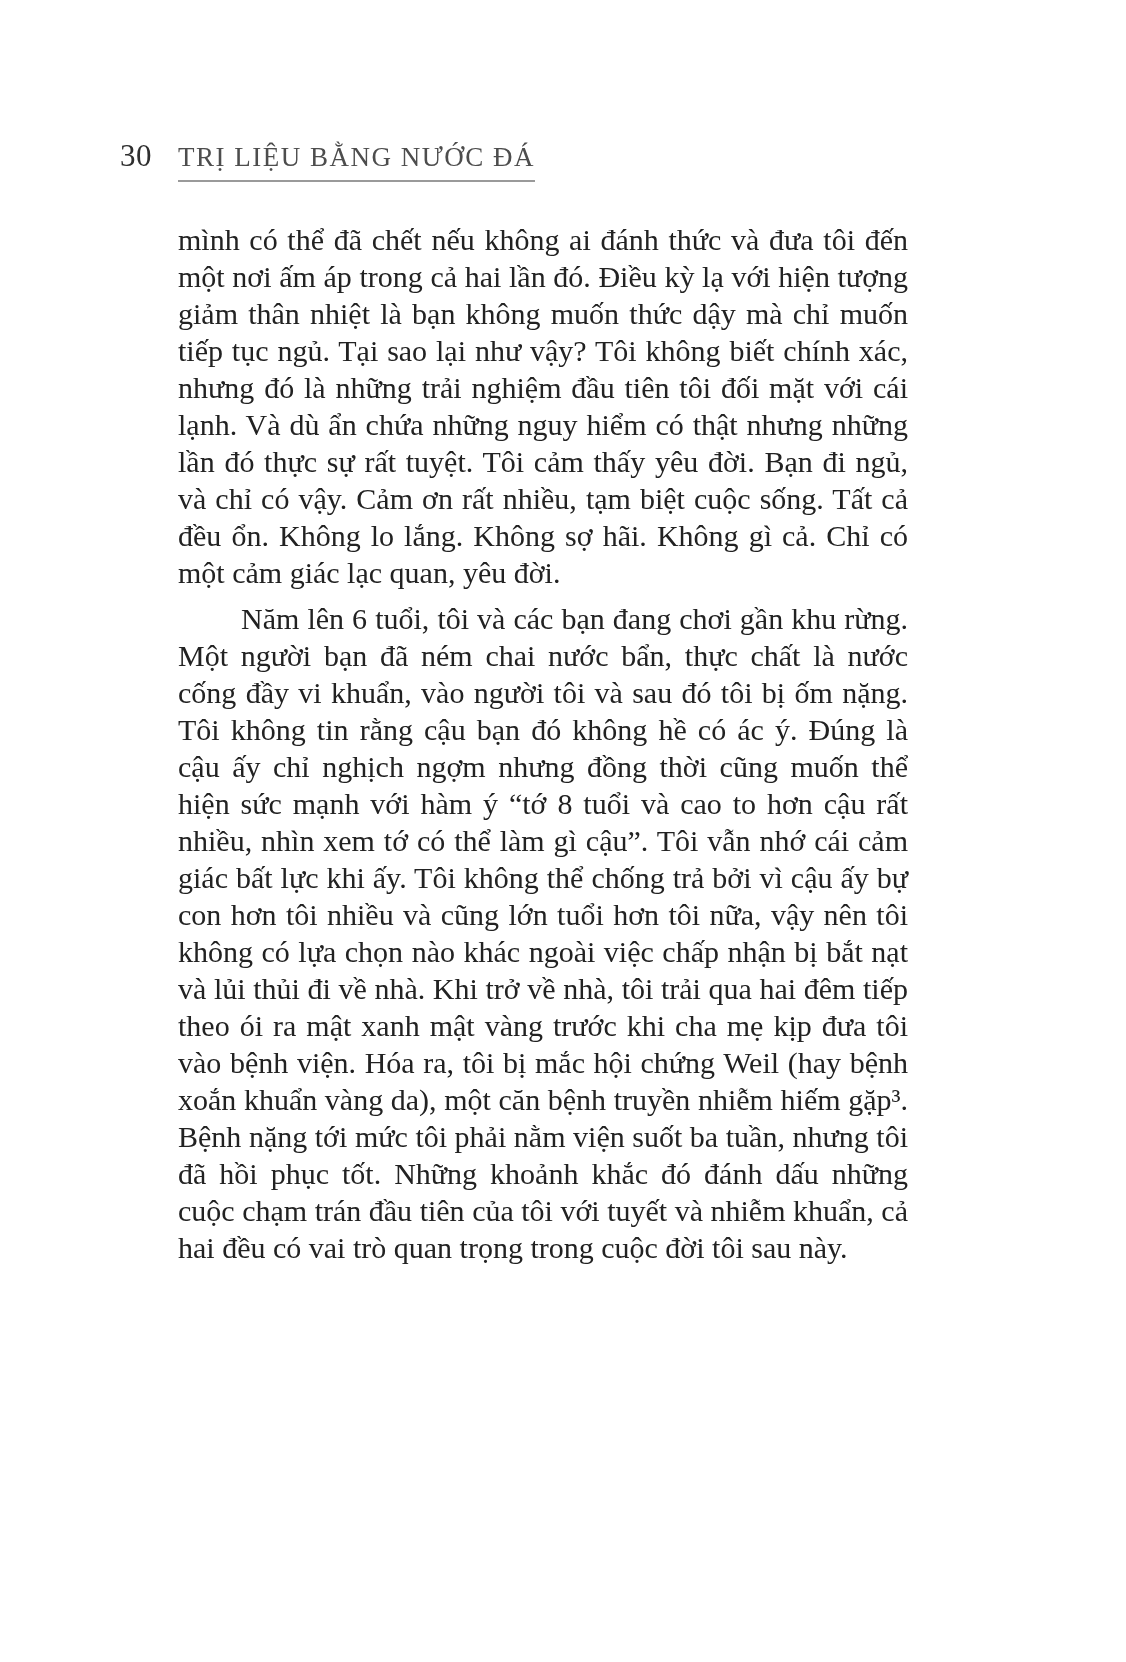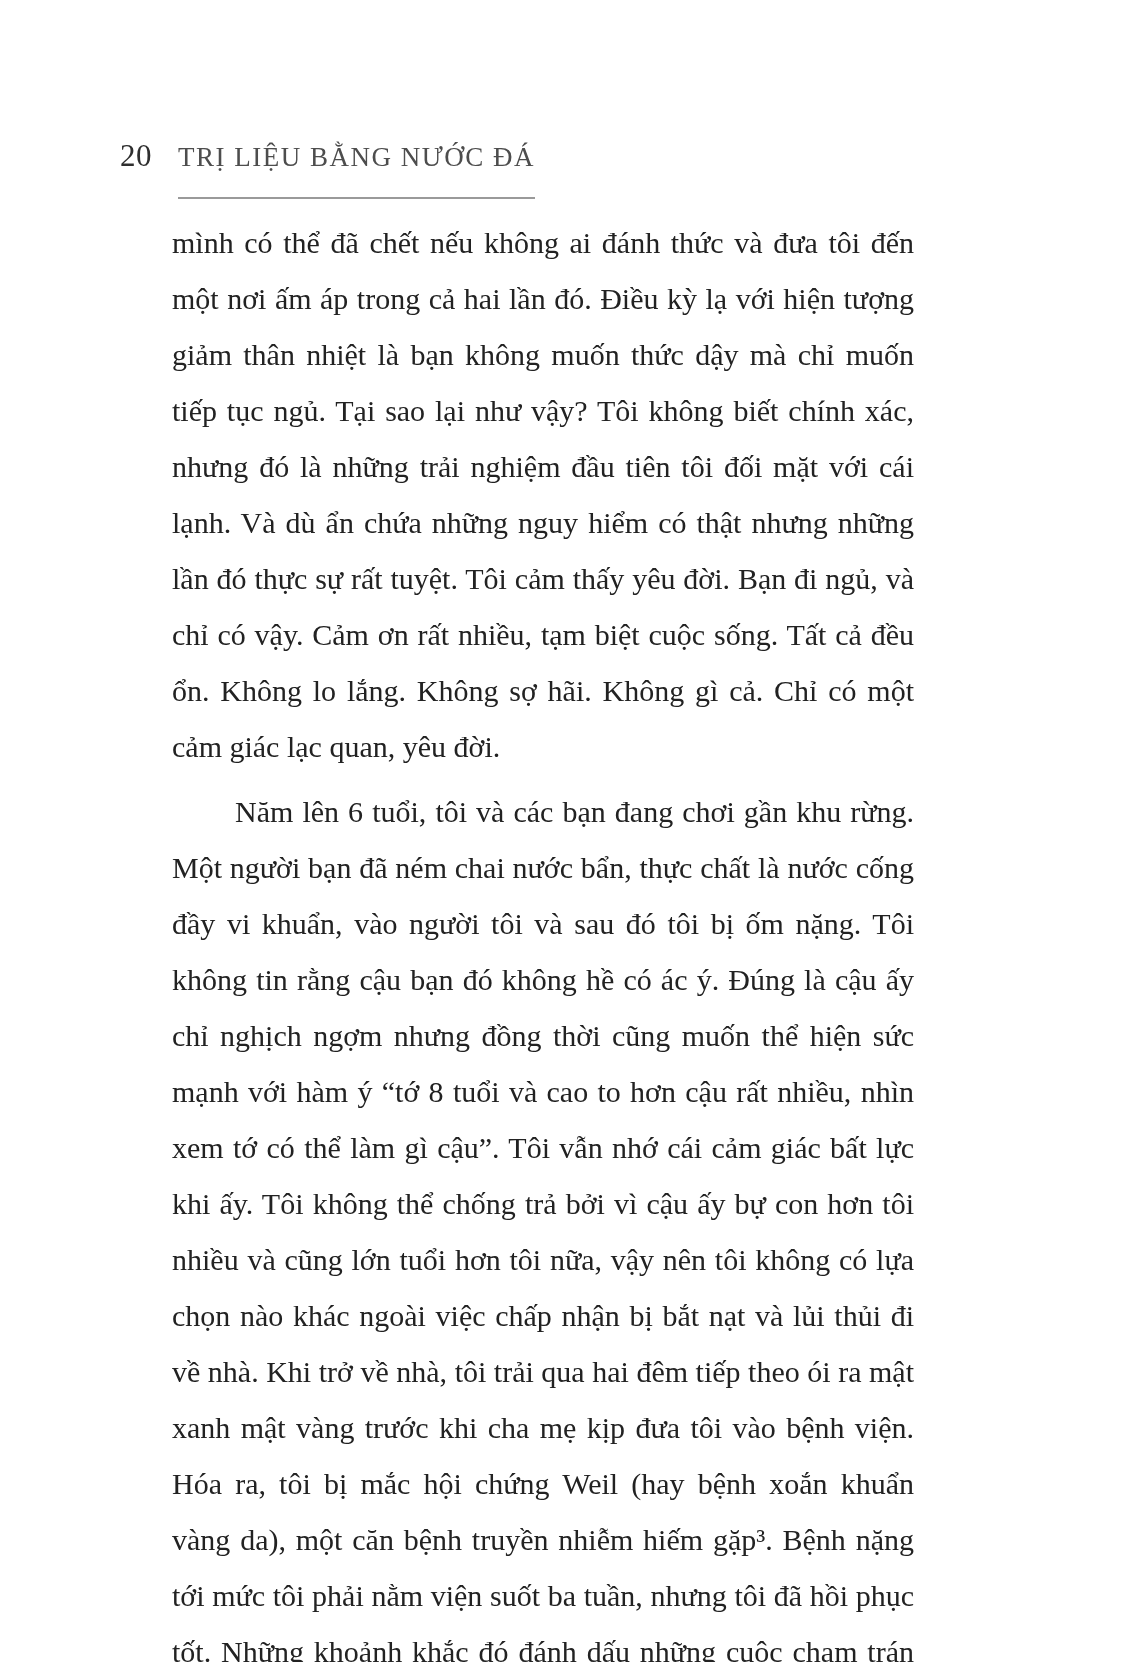--- a/index.html
+++ b/index.html
@@ -26,54 +26,54 @@
   .page-number {
     font-size: 31px;
     color: #2e2e2e;
     margin-right: 26px;
     letter-spacing: 0.5px;
   }
   .header-title {
     font-size: 27px;
     letter-spacing: 1.5px;
     color: #4d4d4d;
-    padding-bottom: 24px;
+    padding-bottom: 7px;
     border-bottom: 2px solid #9a9a9a;
     font-weight: 400;
   }
   .content {
     position: absolute;
     top: 213px;
     left: 170px;
     width: 746px;
   }
   .para {
-    margin: 2px;
+    margin: 8px;
     font-size: 30px;
-    line-height: 56px;
+    line-height: 37px;
     text-align: justify;
     text-justify: inter-word;
     color: #222222;
     hyphens: none;
   }
   .para + .para {
     margin-top: 9px;
   }
   .para.indent {
     text-indent: 63px;
     font-family: Liberation Serif, serif;
   }
 </style>
 </head>
 <body>
 
 <div class="page">
 
   <header class="page-header">
-    <span class="page-number">20</span>
+    <span class="page-number">30</span>
     <span class="header-title">TRỊ LIỆU BẰNG NƯỚC ĐÁ</span>
   </header>
 
   <main class="content">
     <p class="para">mình có thể đã chết nếu không ai đánh thức và đưa tôi đến một nơi ấm áp trong cả hai lần đó. Điều kỳ lạ với hiện tượng giảm thân nhiệt là bạn không muốn thức dậy mà chỉ muốn tiếp tục ngủ. Tại sao lại như vậy? Tôi không biết chính xác, nhưng đó là những trải nghiệm đầu tiên tôi đối mặt với cái lạnh. Và dù ẩn chứa những nguy hiểm có thật nhưng những lần đó thực sự rất tuyệt. Tôi cảm thấy yêu đời. Bạn đi ngủ, và chỉ có vậy. Cảm ơn rất nhiều, tạm biệt cuộc sống. Tất cả đều ổn. Không lo lắng. Không sợ hãi. Không gì cả. Chỉ có một cảm giác lạc quan, yêu đời.</p>
     <p class="para indent">Năm lên 6 tuổi, tôi và các bạn đang chơi gần khu rừng. Một người bạn đã ném chai nước bẩn, thực chất là nước cống đầy vi khuẩn, vào người tôi và sau đó tôi bị ốm nặng. Tôi không tin rằng cậu bạn đó không hề có ác ý. Đúng là cậu ấy chỉ nghịch ngợm nhưng đồng thời cũng muốn thể hiện sức mạnh với hàm ý “tớ 8 tuổi và cao to hơn cậu rất nhiều, nhìn xem tớ có thể làm gì cậu”. Tôi vẫn nhớ cái cảm giác bất lực khi ấy. Tôi không thể chống trả bởi vì cậu ấy bự con hơn tôi nhiều và cũng lớn tuổi hơn tôi nữa, vậy nên tôi không có lựa chọn nào khác ngoài việc chấp nhận bị bắt nạt và lủi thủi đi về nhà. Khi trở về nhà, tôi trải qua hai đêm tiếp theo ói ra mật xanh mật vàng trước khi cha mẹ kịp đưa tôi vào bệnh viện. Hóa ra, tôi bị mắc hội chứng Weil (hay bệnh xoắn khuẩn vàng da), một căn bệnh truyền nhiễm hiếm gặp³. Bệnh nặng tới mức tôi phải nằm viện suốt ba tuần, nhưng tôi đã hồi phục tốt. Những khoảnh khắc đó đánh dấu những cuộc chạm trán đầu tiên của tôi với tuyết và nhiễm khuẩn, cả hai đều có vai trò quan trọng trong cuộc đời tôi sau này.</p>
   </main>
 
 </div>
 

